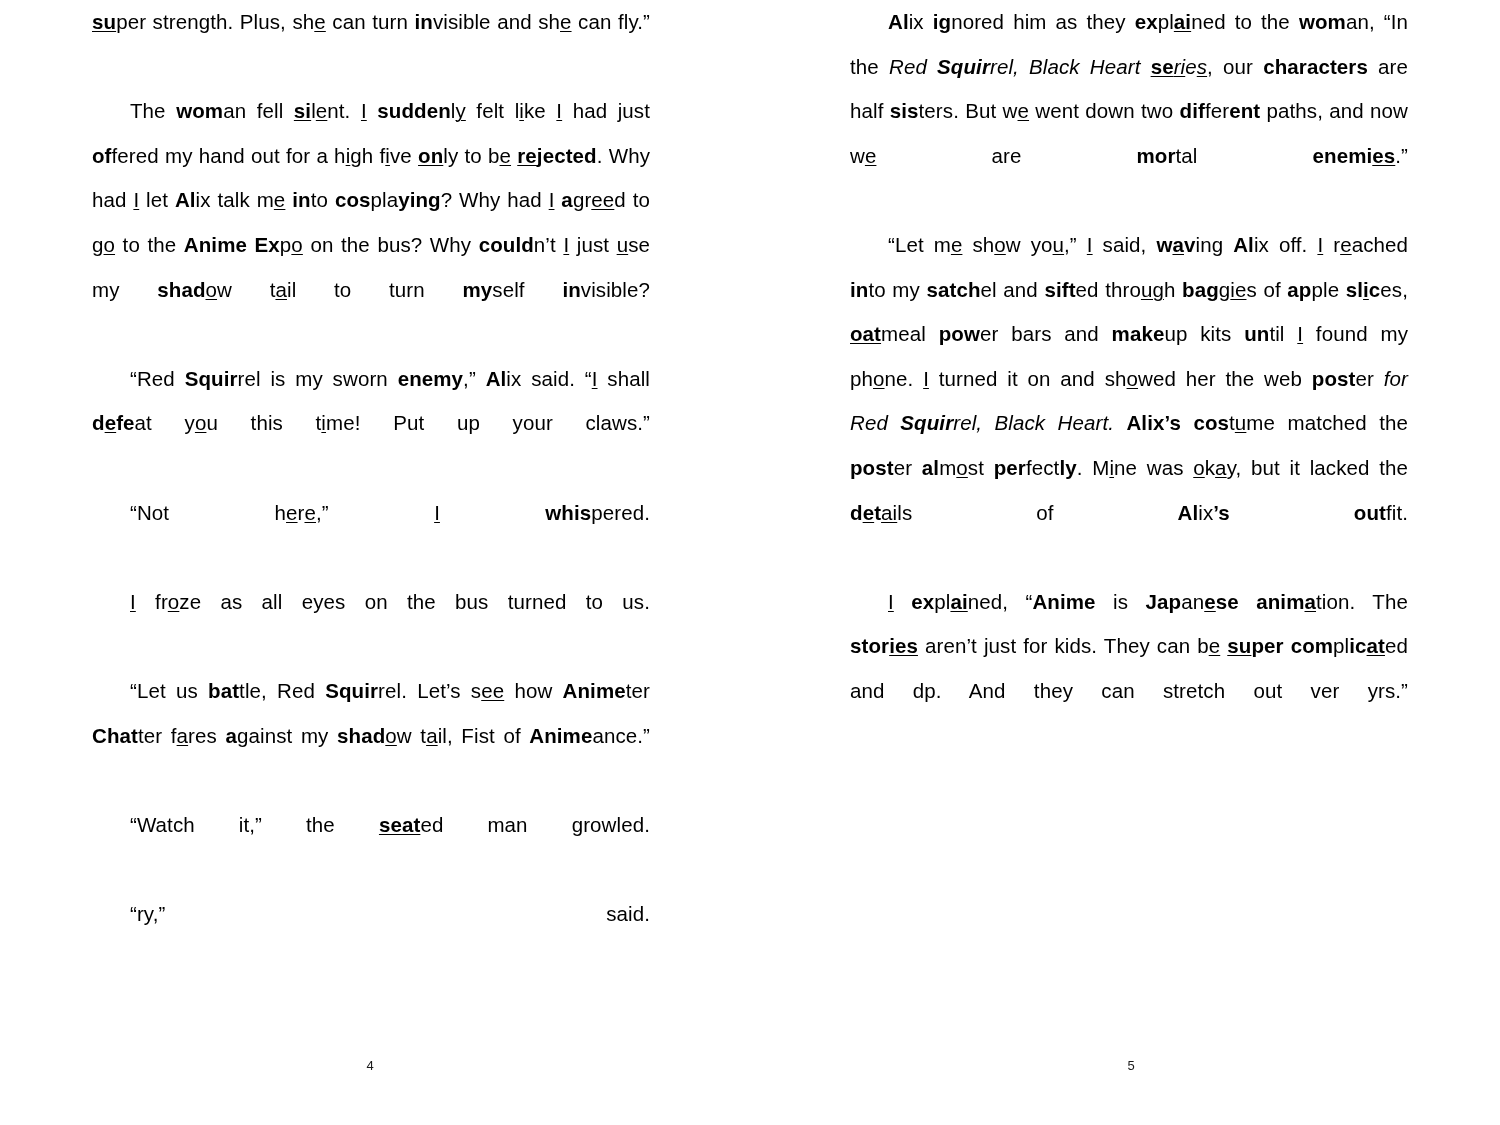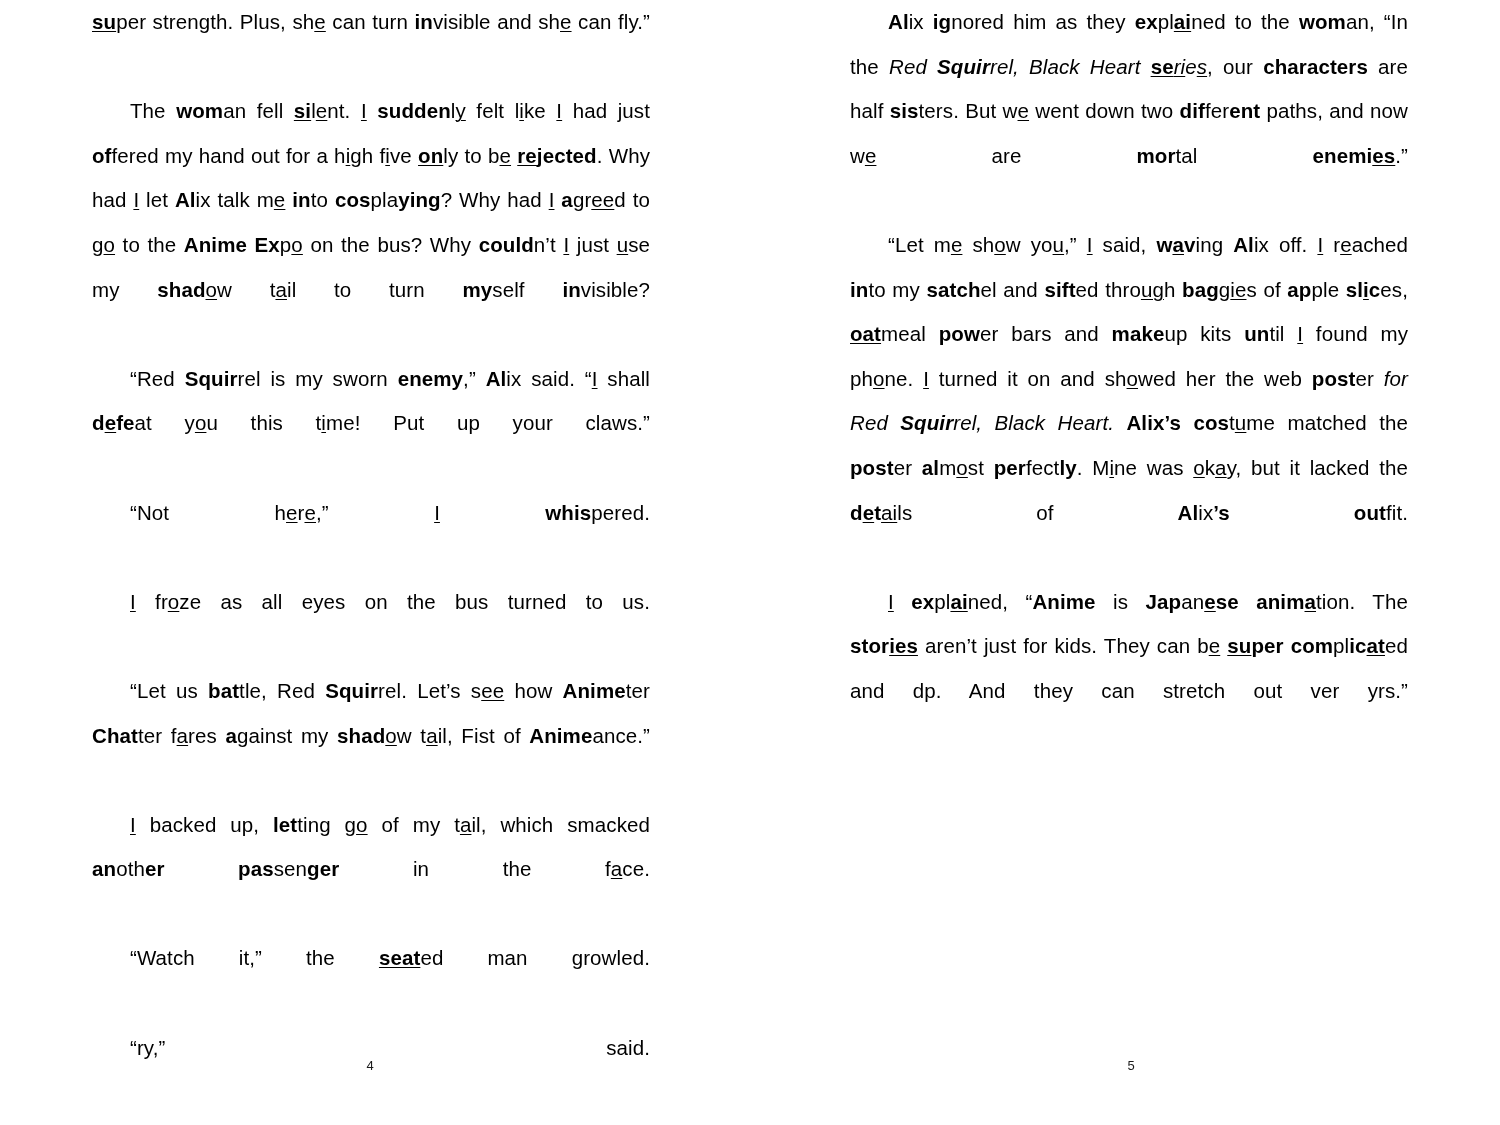--- a/index.html
+++ b/index.html
@@ -77,21 +77,20 @@
       <p class="indent">The <span class="b">wom</span>an fell <span class="b u">si</span>l<span class="u">e</span>nt. <span class="u">I</span> <span class="b">sudden</span>l<span class="u">y</span> felt l<span class="u">i</span>ke <span class="u">I</span> had just <span class="b">of</span>fered my hand out for a h<span class="u">i</span>gh f<span class="u">i</span>ve <span class="b u">on</span>ly to b<span class="u">e</span> <span class="b u">re</span><span class="b">ject</span><span class="b">ed</span>. Why had <span class="u">I</span> let <span class="b">Al</span>ix talk m<span class="u">e</span> <span class="b">in</span>to <span class="b">cos</span>pla<span class="b">ying</span>? Why had <span class="u">I</span> <span class="b">a</span>gr<span class="u">ee</span>d to g<span class="u">o</span> to the <span class="b">Anime Ex</span>p<span class="u">o</span> on the bus? Why <span class="b">could</span>n’t <span class="u">I</span> just <span class="u">u</span>se my <span class="b">shad</span><span class="u">o</span>w t<span class="u">a</span>il to turn <span class="b">my</span>self <span class="b">in</span>visible?</p>
 
       <p class="indent">“Red <span class="b">Squir</span>rel is my sworn <span class="b">en</span><span class="b">emy</span>,” <span class="b">Al</span>ix said. “<span class="u">I</span> shall <span class="b">d</span><span class="b u">e</span><span class="b">fe</span>at y<span class="u">o</span>u this t<span class="u">i</span>me! Put up your claws.”</p>
 
       <p class="indent">“Not h<span class="u">e</span>r<span class="u">e</span>,” <span class="u">I</span> <span class="b">whis</span>pered.</p>
 
       <p class="indent"><span class="u">I</span> fr<span class="u">o</span>ze as all eyes on the bus turned to us.</p>
 
       <p class="indent">“Let us <span class="b">bat</span>tle, Red <span class="b">Squir</span>rel. Let’s s<span class="u">ee</span> how <span class="b">Anime</span>ter <span class="b">Chat</span>ter f<span class="u">a</span>res <span class="b">a</span>gainst my <span class="b">shad</span><span class="u">o</span>w t<span class="u">a</span>il, Fist of <span class="b">Anime</span>ance.”</p>
 
-      <p class="indent"><span class="u">I</span> backed up, <span class="b">let</span>ting g<span class="u">o</span> of my t<span class="u">a</span>il, which smacked <span class="b">an</span>oth<span class="b">er pas</span>sen<span class="b">ger</span> in the f<span class="u">a</span>ce.</p>
 
       <p class="indent">“Watch it,” the <span class="b u">seat</span>ed man growled.</p>
 
       <p class="indent">“ry,”  said.</p>
 
     </div>
     <div class="folio">4</div>
   </div>
 
   <div class="page page-right">

